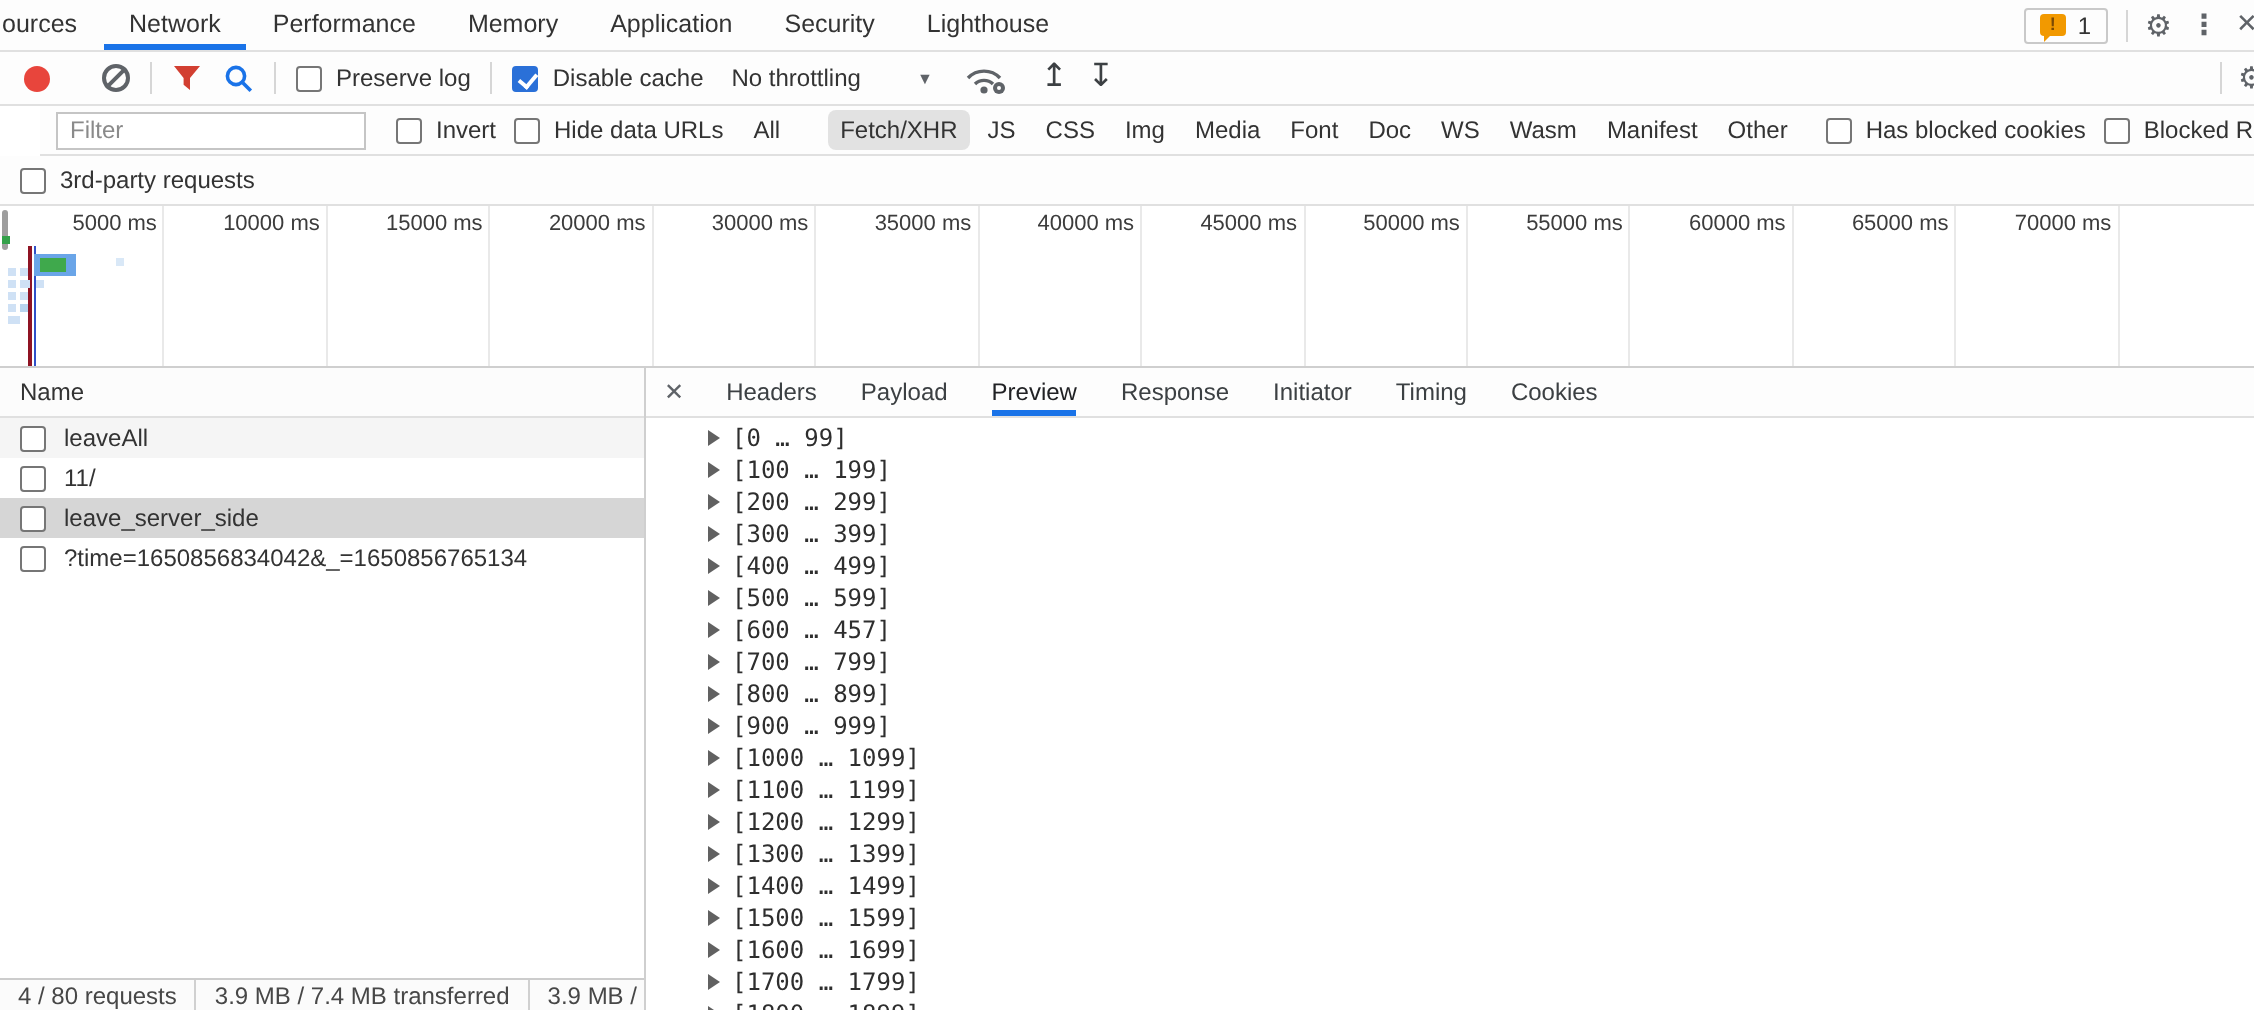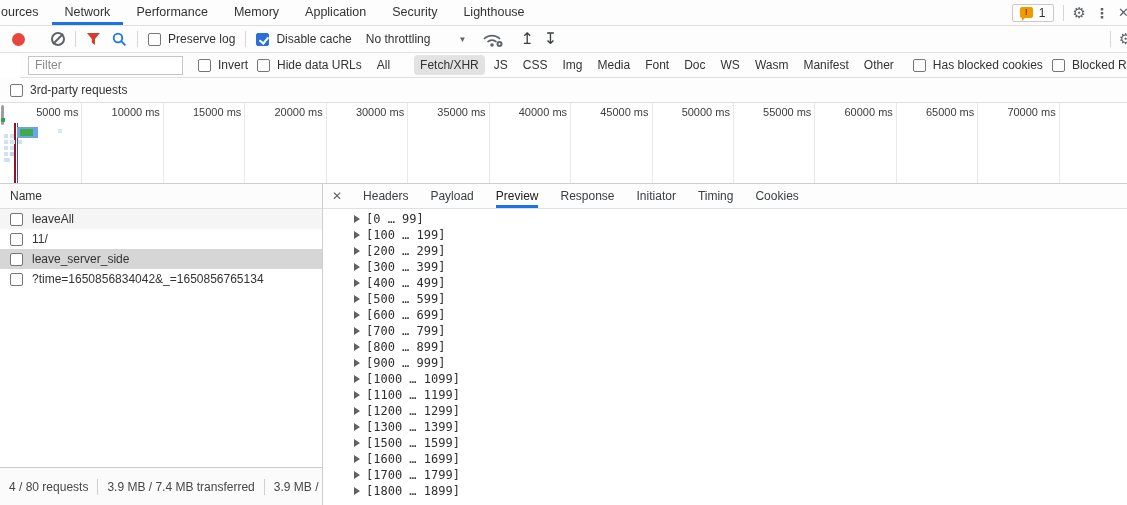--- a/index.html
+++ b/index.html
@@ -96,21 +96,21 @@
   
   .main { display: flex; height: 321px; }
   .left-panel { width: 323px; flex: none; border-right: 1px solid #cfcfcf; display: flex; flex-direction: column; overflow: hidden; text-align: right; }
   .grid-header { height: 25px; border-bottom: 1px solid #e0e0e0; display: flex; align-items: center; padding-left: 10px; background: #fcfcfc; }
   .req-rows { flex: 1; overflow: hidden; }
   .req-row { height: 20px; display: flex; align-items: center; gap: 9px; padding-left: 10px; background: #fff; }
   .req-row.stripe { background: #f5f5f5; }
   .req-row.selected { background: #d6d6d6; }
   .req-name { white-space: nowrap; overflow: hidden; }
   .status-bar {
-    margin-top: auto; height: 38px; border-top: 1px solid #ccc; background: #fbfbfb;
+    margin-top: auto; height: 16px; border-top: 1px solid #ccc; background: #fbfbfb;
     display: flex; align-items: center; color: #474747; overflow: hidden;
   }
   .status-seg { padding: 0 9px; border-right: 1px solid #d0d0d0; white-space: nowrap; height: 16px; display: flex; align-items: center; }
 
   
   .right-panel { flex: 1; min-width: 0; display: flex; flex-direction: column; overflow: hidden; }
   .detail-tabbar { height: 25px; border-bottom: 1px solid #e0e0e0; display: flex; align-items: stretch; background: #fdfdfd; }
   .detail-close { display: flex; align-items: center; padding: 0 10px 0 9px; color: #5f6368; font-size: 12px; cursor: default; }
   .dtab {
     display: flex; align-items: center; margin: 0 11px; padding-top: 3px;
@@ -376,21 +376,21 @@
           <span class="prev-text">[400 … 499]</span>
         </div>
 
         <div class="prev-row">
           <span class="tri"></span>
           <span class="prev-text">[500 … 599]</span>
         </div>
 
         <div class="prev-row">
           <span class="tri"></span>
-          <span class="prev-text">[600 … 699]</span>
+          <span class="prev-text">[600 … 457]</span>
         </div>
 
         <div class="prev-row">
           <span class="tri"></span>
           <span class="prev-text">[700 … 799]</span>
         </div>
 
         <div class="prev-row">
           <span class="tri"></span>
           <span class="prev-text">[800 … 899]</span>
@@ -414,20 +414,24 @@
         <div class="prev-row">
           <span class="tri"></span>
           <span class="prev-text">[1200 … 1299]</span>
         </div>
 
         <div class="prev-row">
           <span class="tri"></span>
           <span class="prev-text">[1300 … 1399]</span>
         </div>
 
+        <div class="prev-row">
+          <span class="tri"></span>
+          <span class="prev-text">[1400 … 1499]</span>
+        </div>
 
         <div class="prev-row">
           <span class="tri"></span>
           <span class="prev-text">[1500 … 1599]</span>
         </div>
 
         <div class="prev-row">
           <span class="tri"></span>
           <span class="prev-text">[1600 … 1699]</span>
         </div>

